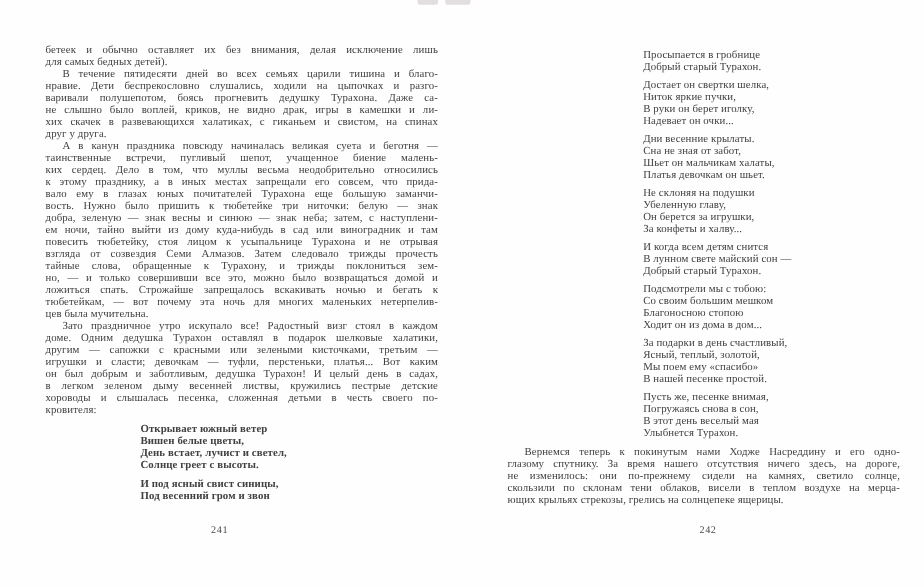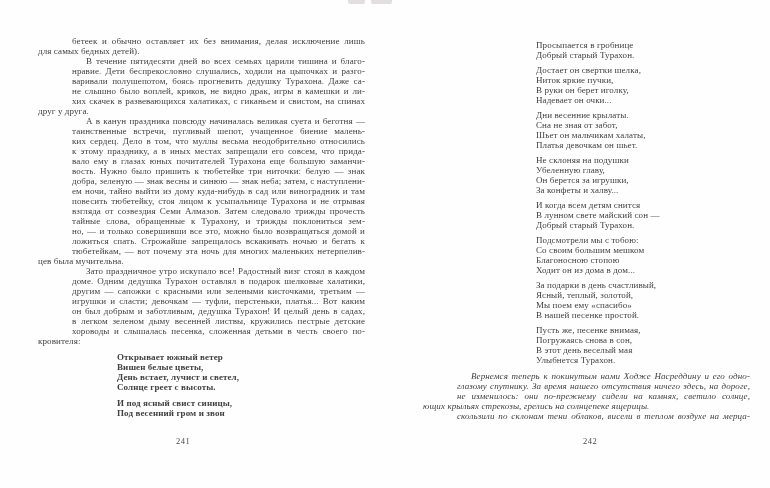--- a/index.html
+++ b/index.html
@@ -15,28 +15,28 @@
   .page-right { left: 385px; width: 385px; }
   .text-col { position: absolute; }
   #left-col  { left: 38px;  top: 36px; width: 327px; }
   #right-col { left: 38px;  top: 40px; width: 327px; } 
   .line {
     font-size: 9px;
     line-height: 10px;
     color: #414141;
     letter-spacing: 0.1px;
   }
-  .paragraph .line.just { text-align: justify; text-align-last: justify; margin-left: 34px; }
+  .paragraph .line.just { text-align: justify; text-align-last: justify; }
   .paragraph .line.last { text-align: right; text-align-last: left; }
   .line.indent { text-indent: 14px; }
   .stanza .line { text-align: left; }
   .page-left  .stanza { margin-left: 79px;  margin-top: 6px; font-weight: bold; }
   .page-right .stanza { margin-left: 113px; margin-top: 5px; }
   #right-col .stanza:first-child { margin-top: 0; }
-  .page-right .paragraph { margin-top: 6px; font-style: italic; }
+  .page-right .paragraph { margin-top: 6px; }
   .folio {
     position: absolute;
     top: 436px;
     width: 60px;
     text-align: center;
     font-size: 8.5px;
     color: #4a4a4a;
     letter-spacing: 0.5px;
   }
   #folio-left  { left: 153px; }
@@ -156,20 +156,20 @@
       <div class="stanza">
         <div class="line">Пусть же, песенке внимая,</div>
         <div class="line">Погружаясь снова в сон,</div>
         <div class="line">В этот день веселый мая</div>
         <div class="line">Улыбнется Турахон.</div>
       </div>
       <div class="paragraph">
         <div class="line just indent">Вернемся теперь к покинутым нами Ходже Насреддину и его одно-</div>
         <div class="line just">глазому спутнику. За время нашего отсутствия ничего здесь, на дороге,</div>
         <div class="line just">не изменилось: они по-прежнему сидели на камнях, светило солнце,</div>
+        <div class="line just">скользили по склонам тени облаков, висели в теплом воздухе на мерца-</div>
         <div class="line last">ющих крыльях стрекозы, грелись на солнцепеке ящерицы.</div>
-        <div class="line just">скользили по склонам тени облаков, висели в теплом воздухе на мерца-</div>
       </div>
     </div>
 </div>
 
 <div class="folio" id="folio-left">241</div>
 <div class="folio" id="folio-right">242</div>
 
 </body></html>

